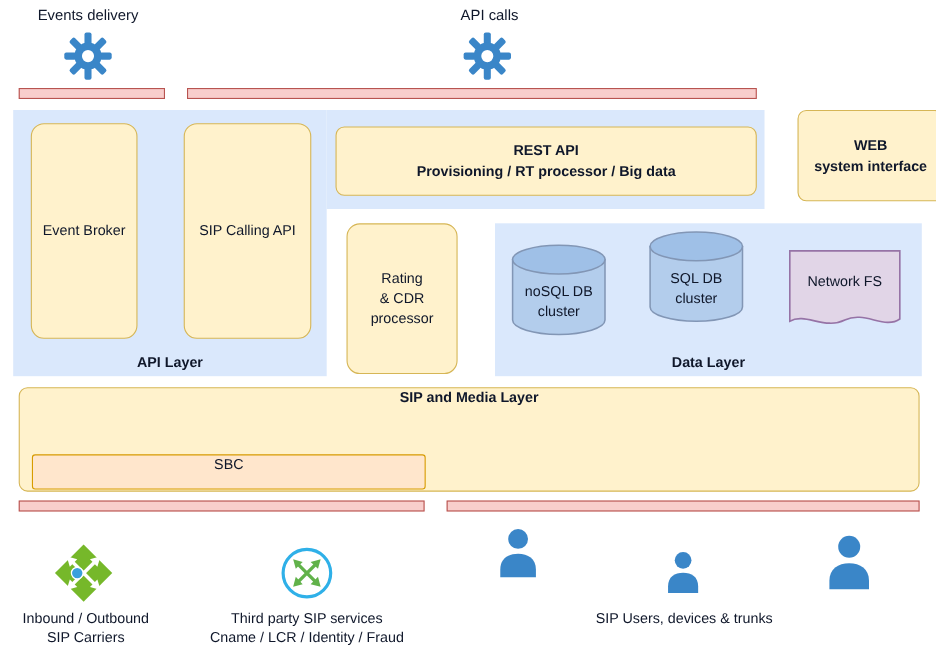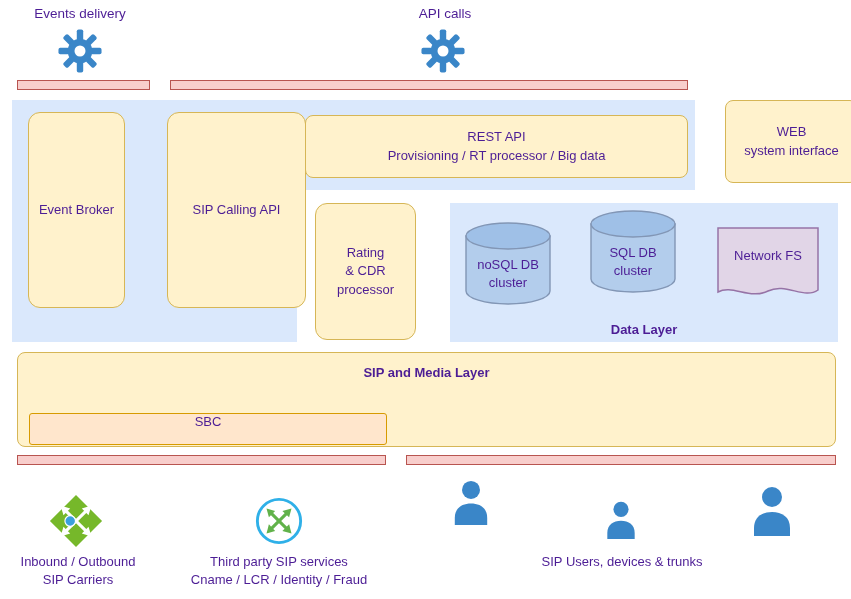--- a/index.html
+++ b/index.html
@@ -1,30 +1,30 @@
 <!DOCTYPE html>
 <html><head>
 <meta charset="utf-8">
 <style>
   * { margin:0; padding:0; box-sizing:border-box; }
   html,body { background:#ffffff; }
   .canvas {
     position:relative; width:851px; height:599px; background:#ffffff;
     font-family:"Liberation Sans","DejaVu Sans",sans-serif;
-    font-size:13px; color:#4c1d95; overflow:hidden;
+    font-size:13px; color:#0f172a; overflow:hidden;
   }
   .abs { position:absolute; }
   .blue { background:#dae8fc; }
   .ybox {
     background:#fff2cc; border:1px solid #d6b656;
     display:flex; flex-direction:column; align-items:center; justify-content:center;
     text-align:center; line-height:1.4;
   }
   .r12 { border-radius:12px; }
-  .r8  { border-radius:8px; }
+  .r8  { border-radius:8px;font-weight:bold; }
   .pinkbar { background:#f8cecc; border:1px solid #b85450; }
   .bold { font-weight:bold; }
   .ctr { text-align:center; }
   .toplbl { font-size:13.5px; text-align:center; }
   .node-text { line-height:1.4; }
   svg { display:block; }
 </style>
 </head>
 <body>
 
@@ -69,27 +69,28 @@
   <div class="abs pinkbar" style="left:17px;top:80px;width:133px;height:10px"></div>
   <div class="abs pinkbar" style="left:170px;top:80px;width:518px;height:10px"></div>
 
   <div class="abs blue" style="left:12px;top:100px;width:285px;height:242px"></div>
   <div class="abs blue" style="left:297px;top:100px;width:398px;height:90px"></div>
   <div class="abs blue" style="left:450px;top:203px;width:388px;height:139px"></div>
 
   <div class="abs ybox r12" style="left:28px;top:112px;width:97px;height:196px">
     <span class="node-text">Event Broker</span>
   </div>
-  <div class="abs ybox r12" style="left:167px;top:112px;width:139px;height:196px">
+  <div class="abs ybox r12" style="left:167px;top:112px;width:116px;height:196px">
     <span class="node-text">SIP Calling API</span>
   </div>
   <div class="abs ybox r8" style="left:305px;top:115px;width:383px;height:63px">
     <span>REST API</span>
     <span>Provisioning / RT processor / Big data</span>
   </div>
+  <div class="abs ctr bold" style="left:12px;top:322px;width:285px">API Layer</div>
 
   <div class="abs ybox r8" style="left:725px;top:100px;width:133px;height:83px">
     <span>WEB</span>
     <span>system interface</span>
   </div>
 
   <div class="abs ybox r12" style="left:315px;top:203px;width:101px;height:137px">
     <span>Rating</span>
     <span>&amp; CDR</span>
     <span>processor</span>
@@ -120,21 +121,21 @@
   <div class="abs" style="left:716px;top:226px;width:104px;height:80px">
     <svg width="104" height="80" viewBox="0 0 104 80">
       <path d="M2,2 H102 V64 C88,74 70,56 52,65 C34,74 16,58 2,66 Z" fill="#e1d5e7" stroke="#9673a6" stroke-width="1.5"></path>
     </svg>
     <div class="abs ctr" style="left:0;top:22px;width:104px">Network FS</div>
   </div>
 
   <div class="abs ctr bold" style="left:450px;top:322px;width:388px">Data Layer</div>
 
   <div class="abs" style="left:17px;top:352px;width:819px;height:95px;background:#fff2cc;border:1px solid #d6b656;border-radius:8px">
-    <div class="ctr bold" style="margin-top:12px">SIP and Media Layer</div>
+    <div class="ctr bold" style="margin-top:0">SIP and Media Layer</div>
     <div class="abs" style="left:11px;top:60px;width:358px;height:32px;background:#ffe6cc;border:1px solid #d79b00;border-radius:3px;display:flex;justify-content:center">
       <span>SBC</span>
     </div>
   </div>
 
   <div class="abs pinkbar" style="left:17px;top:455px;width:369px;height:10px"></div>
   <div class="abs pinkbar" style="left:406px;top:455px;width:430px;height:10px"></div>
 
   <div class="abs" style="left:49px;top:494px;width:54px;height:54px">
     <svg width="54" height="54" viewBox="0 0 56 56">

